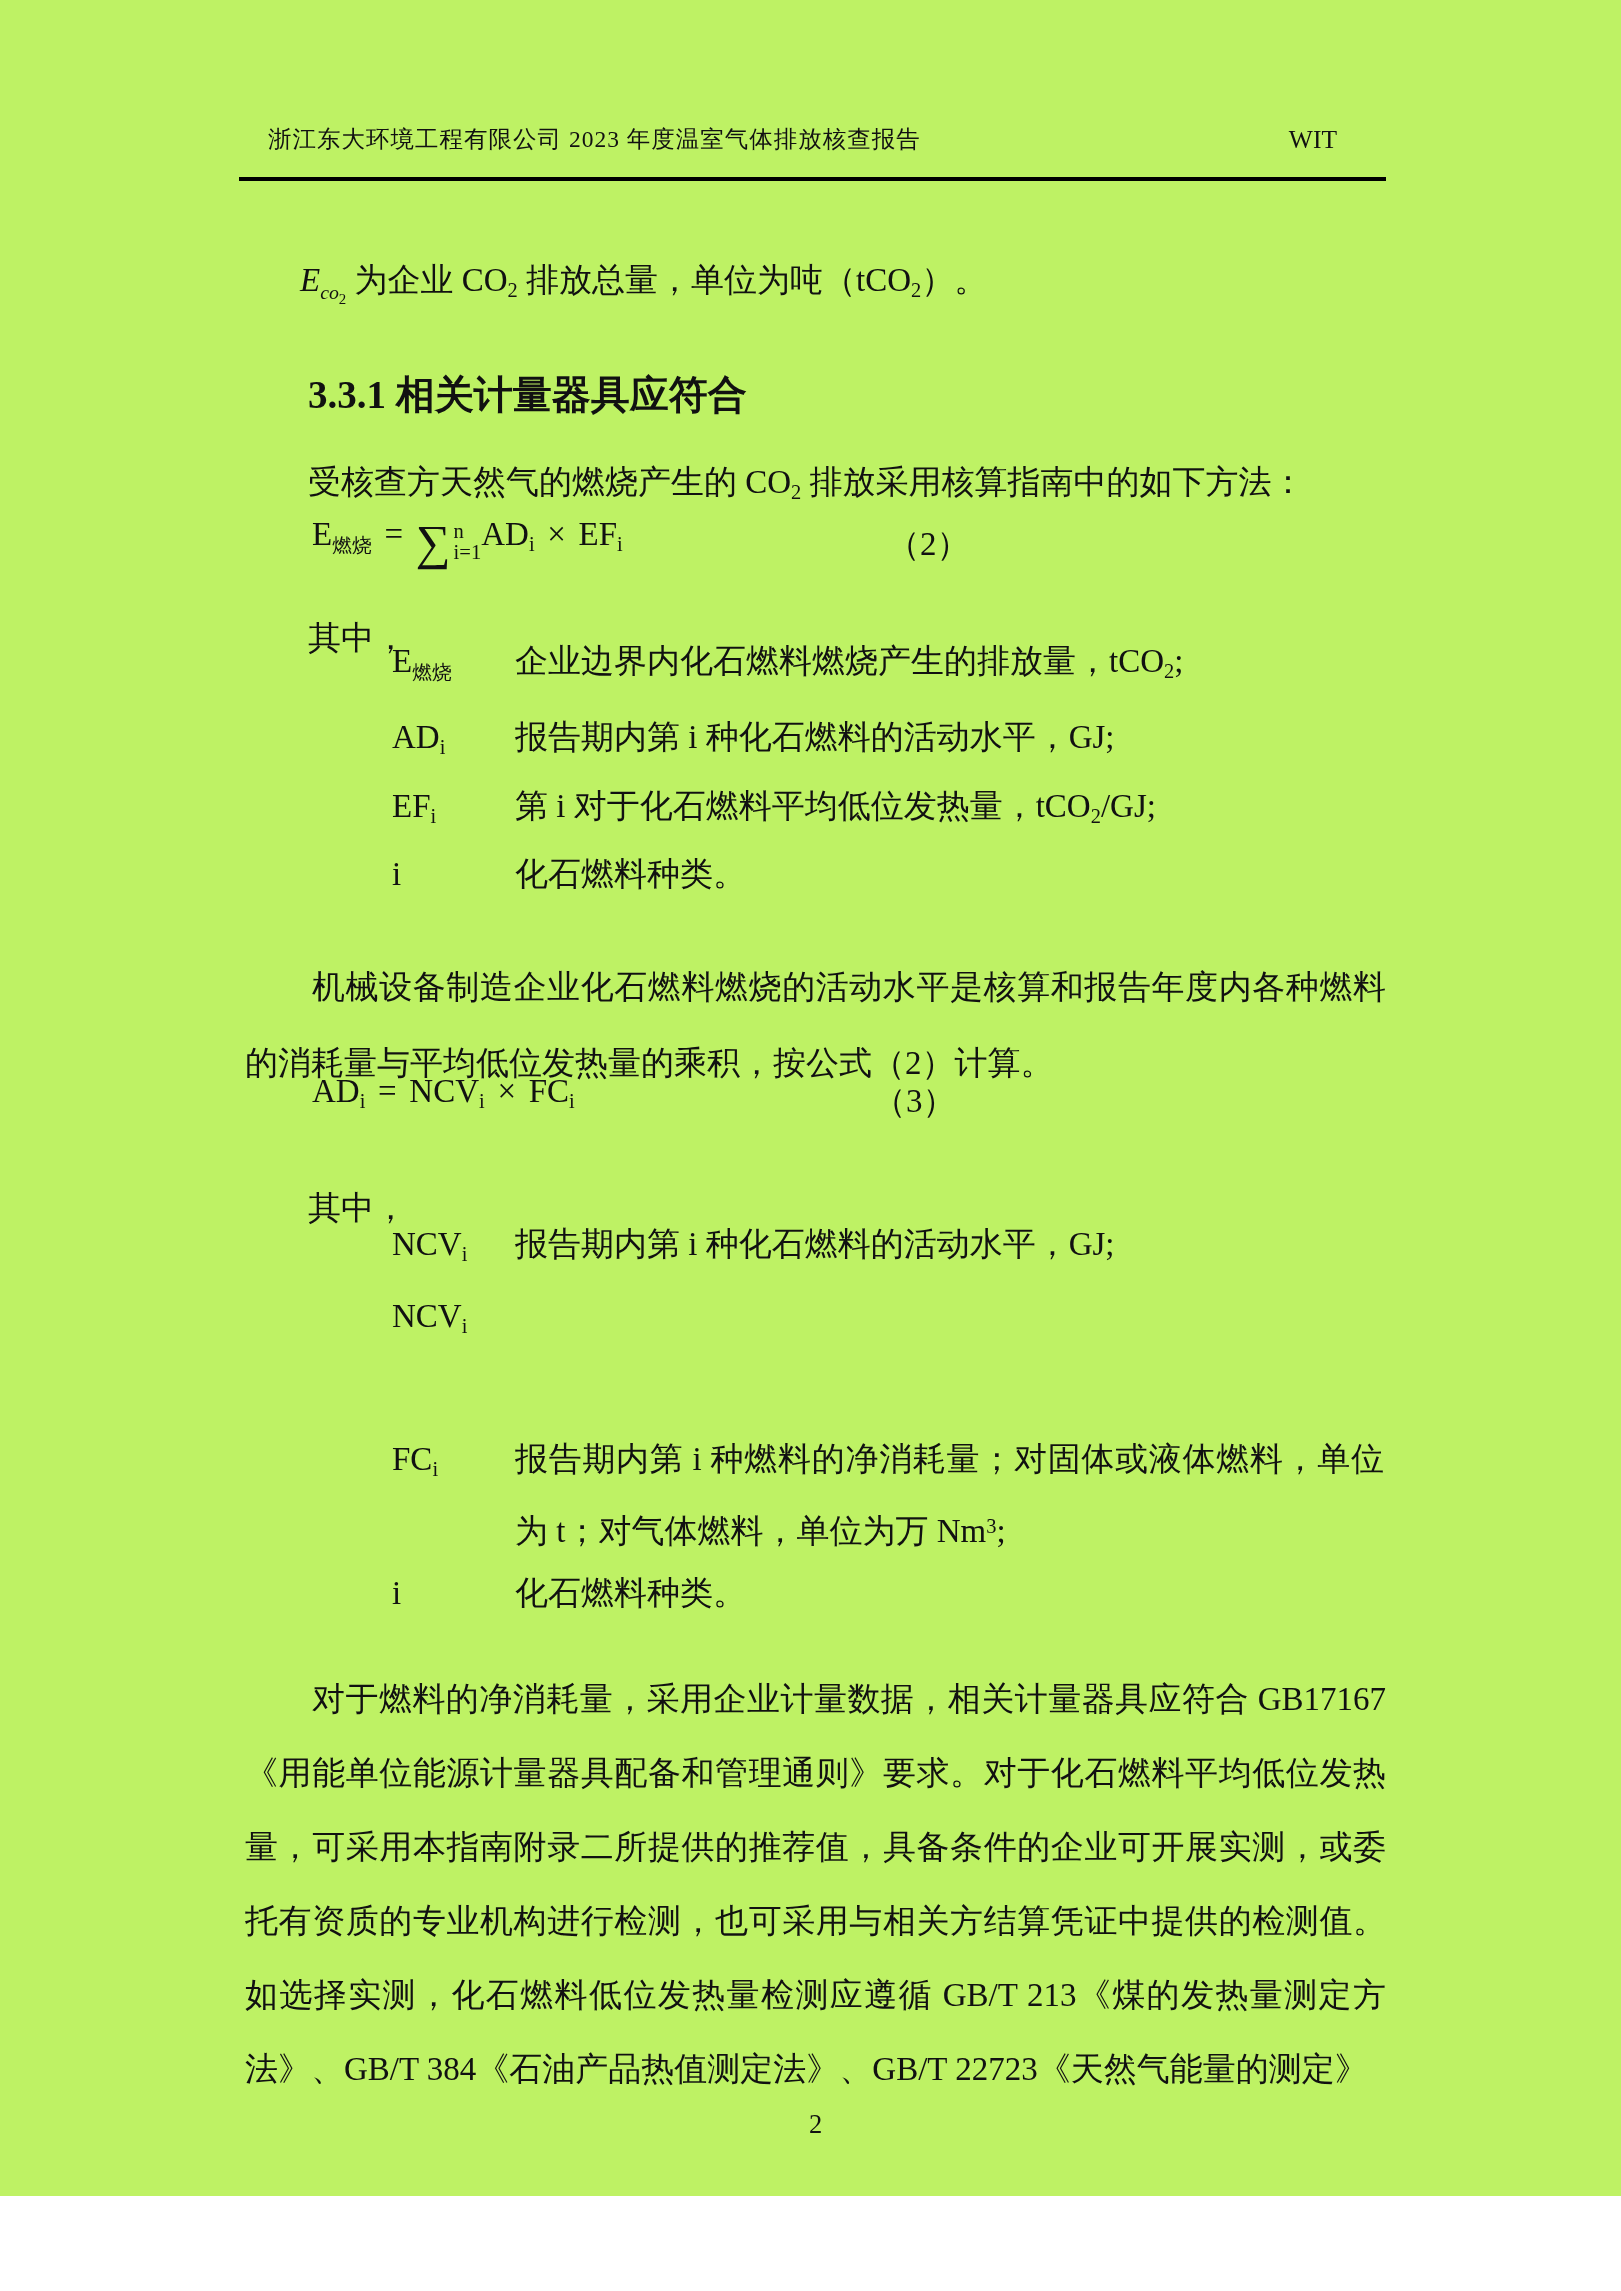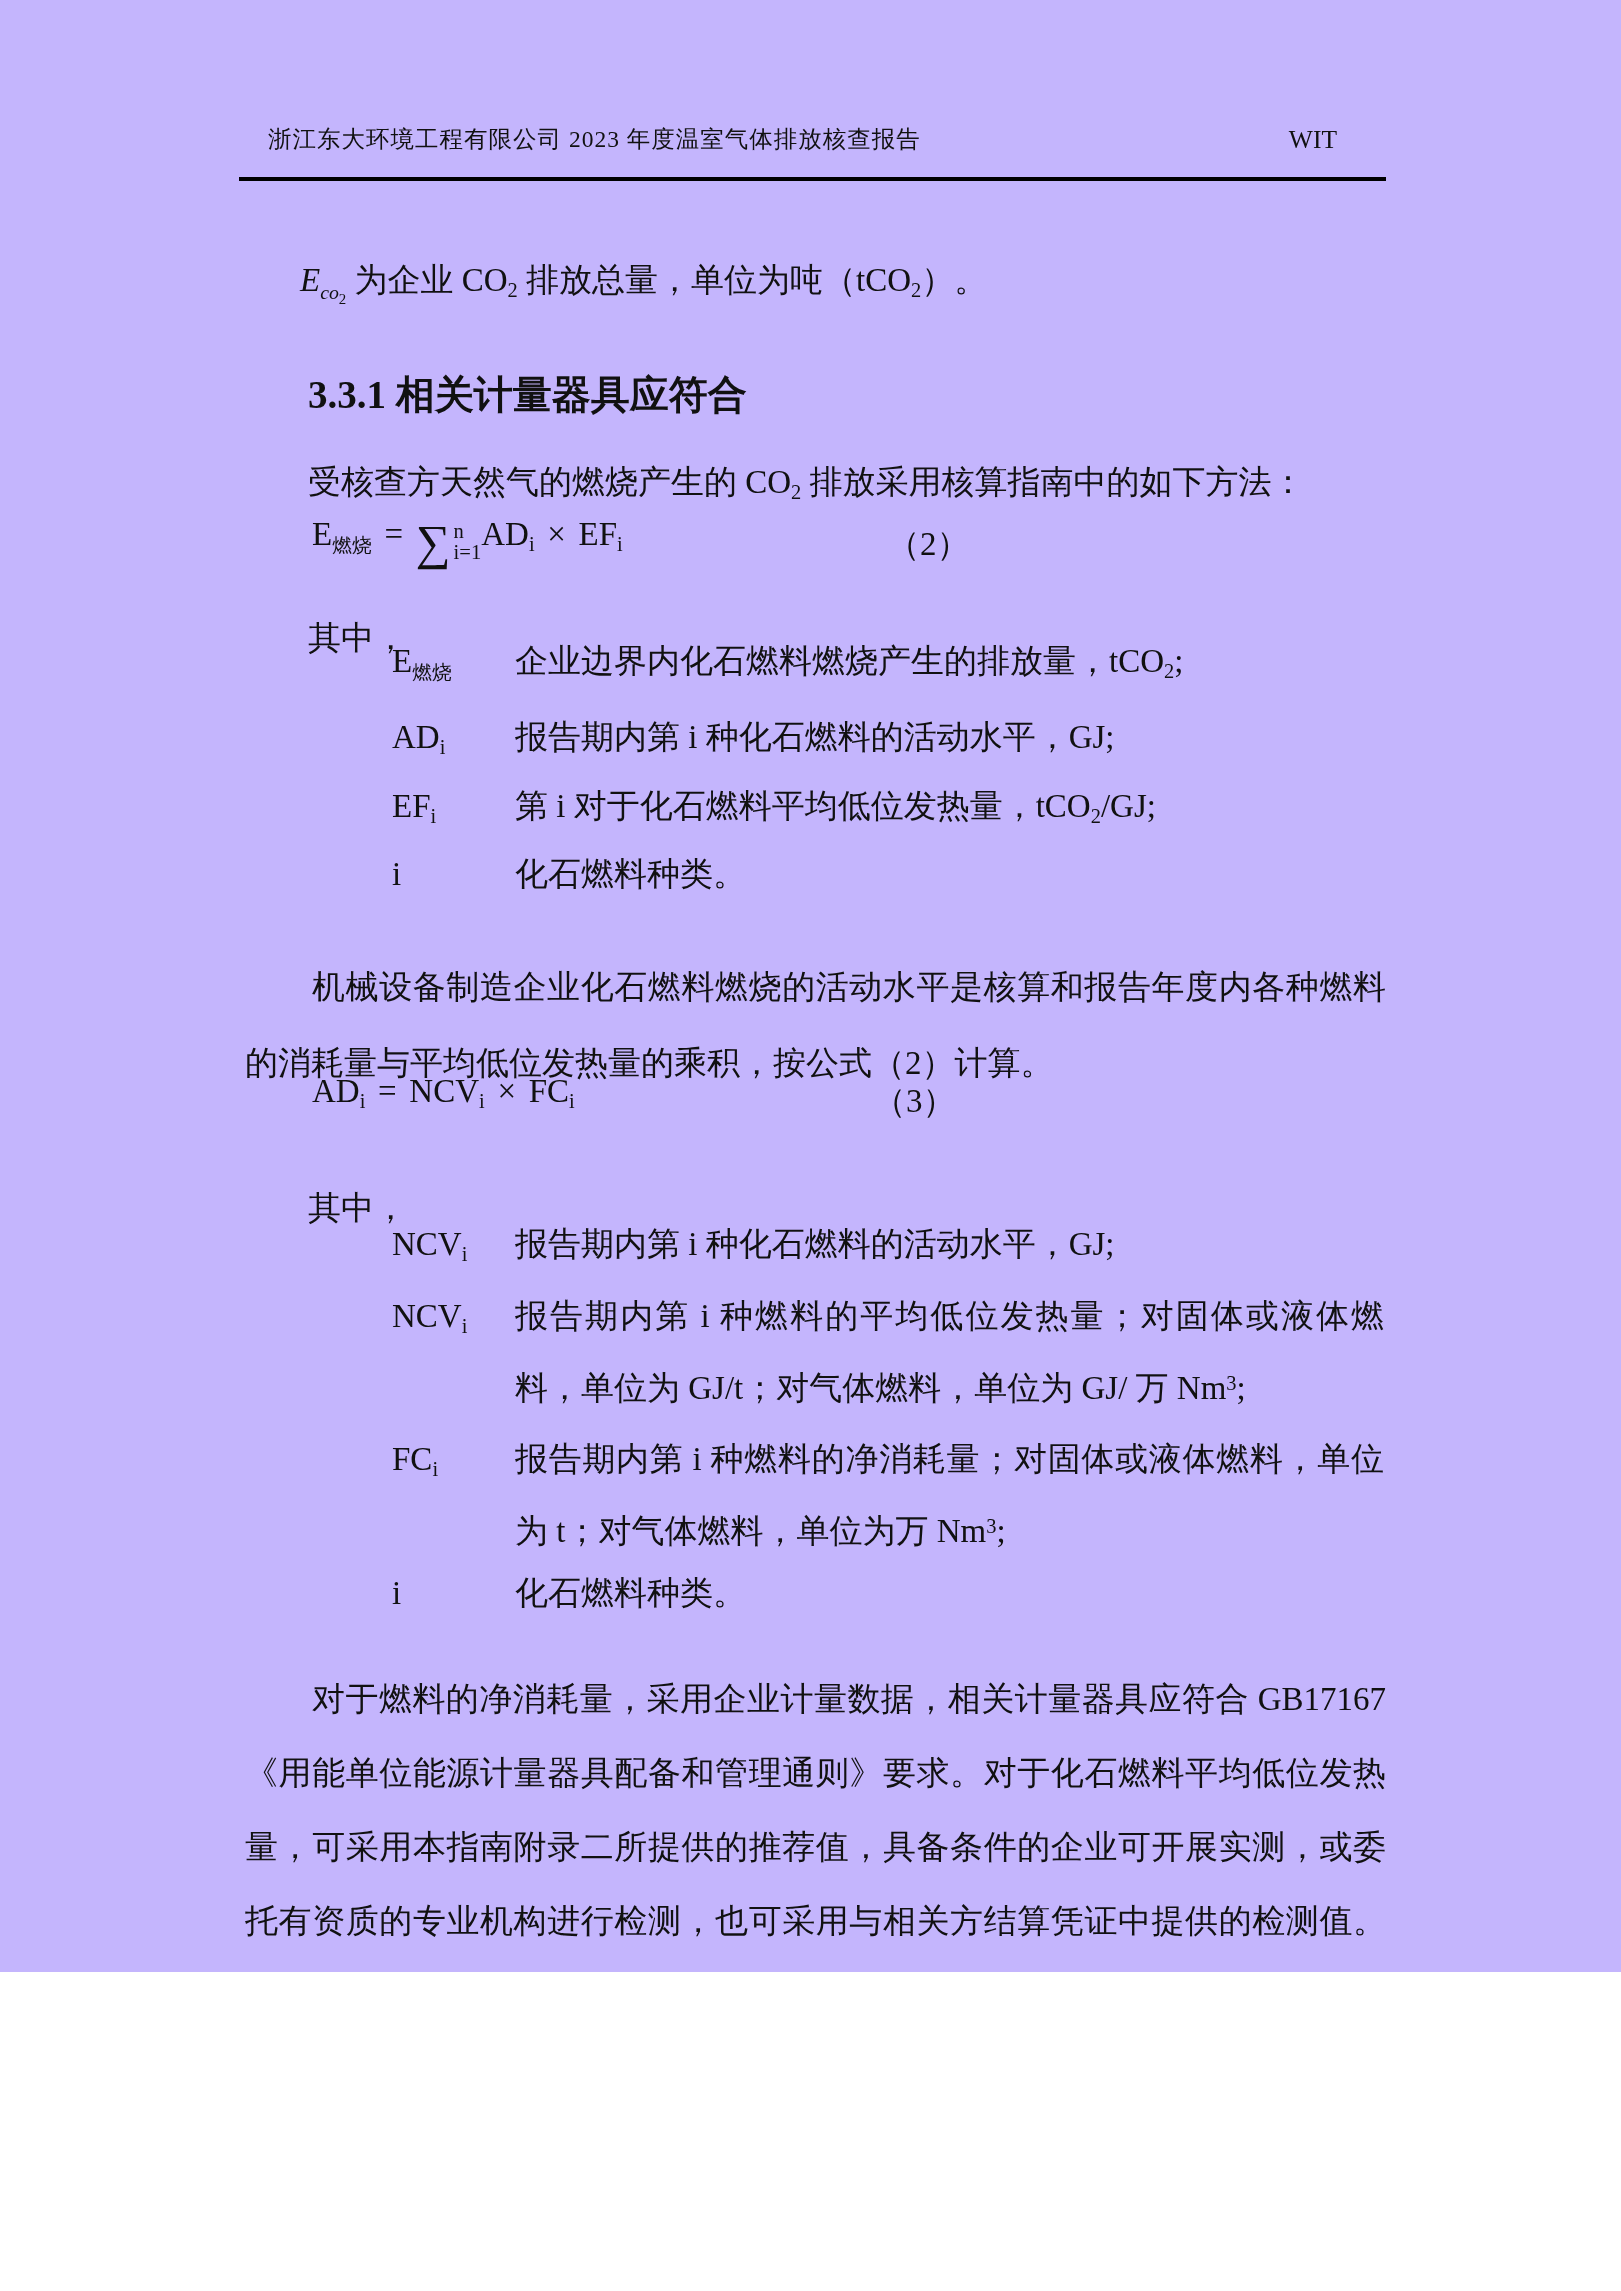--- a/index.html
+++ b/index.html
@@ -1,19 +1,19 @@
 <!DOCTYPE html>
 <html><head>
 <meta charset="utf-8">
 <style>
   html, body { margin:0; padding:0; background:#ffffff; }
   .page {
     position:relative;
-    width:1621px; height:1972px;
-    background:#c4b5fd;
+    width:1621px; height:2196px;
+    background:#bef264;
     color:#111;
     font-family:"Liberation Serif","DejaVu Serif",serif;
     font-size:33px;
     overflow:hidden;
   }
 
   
   .header {
     position:absolute; left:239px; top:123px; width:1147px;
     display:flex; justify-content:space-between; align-items:flex-end;
@@ -137,21 +137,20 @@
   </div>
 
   <p class="line pos-where2">其中，</p>
 
   <div class="def-row pos-d2a">
     <span class="def-term"><span>NCV</span><sub>i</sub></span>
     <span class="def-desc"><span>报告期内第 i 种化石燃料的活动水平，GJ;</span><sup></sup><span></span></span>
   </div>
   <div class="def-row pos-d2b">
     <span class="def-term"><span>NCV</span><sub>i</sub></span>
-    <span class="def-desc"><span>报告期内第 i 种燃料的平均低位发热量；对固体或液体燃料，单位为 GJ/t；对气体燃料，单位为 GJ/ 万 Nm</span><sup>3</sup><span>;</span></span>
   </div>
   <div class="def-row pos-d2c">
     <span class="def-term"><span>FC</span><sub>i</sub></span>
     <span class="def-desc"><span>报告期内第 i 种燃料的净消耗量；对固体或液体燃料，单位为 t；对气体燃料，单位为万 Nm</span><sup>3</sup><span>;</span></span>
   </div>
   <div class="def-row pos-d2d">
     <span class="def-term"><span>i</span><sub></sub></span>
     <span class="def-desc"><span>化石燃料种类。</span><sup></sup><span></span></span>
   </div>
 

